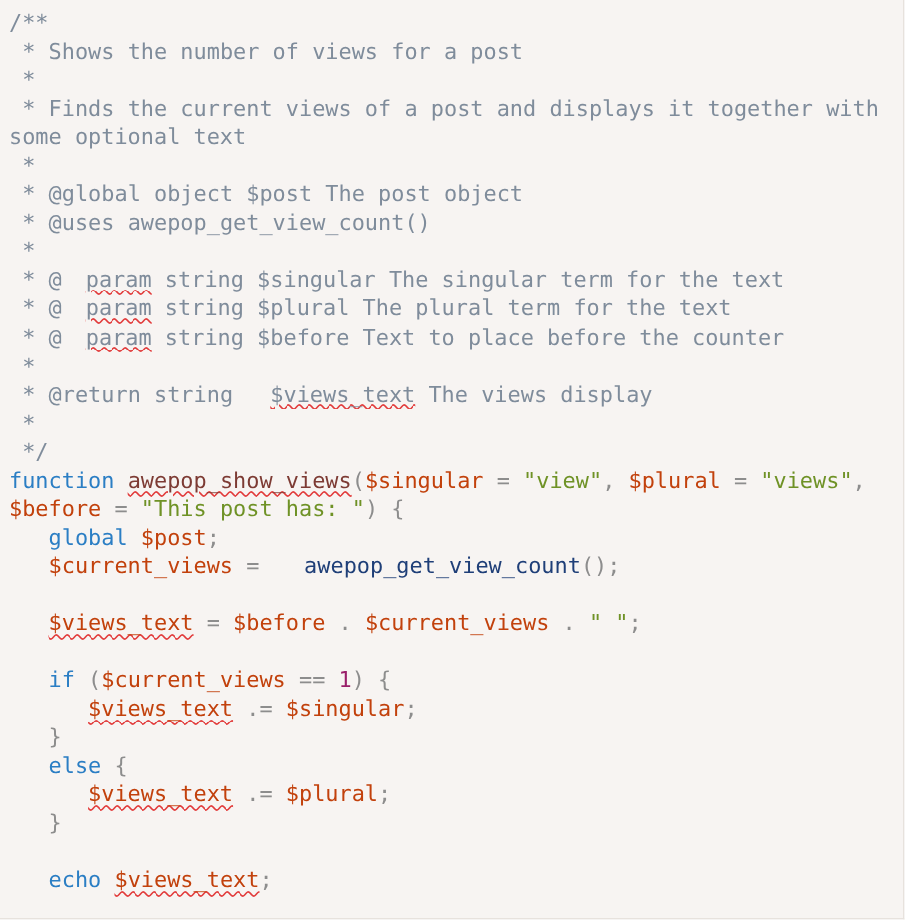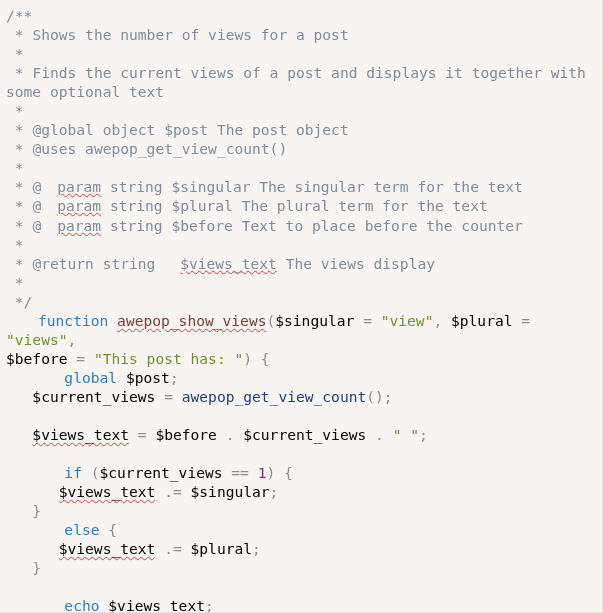--- a/index.html
+++ b/index.html
@@ -30,24 +30,24 @@
     line-height: 19.05px;
     white-space: pre-wrap;
     word-break: break-word;
     color: #7d8a99;
     -webkit-font-smoothing: antialiased;
   }
   .ln { display: block; min-height: 19.05px; }
 
   
   .cmt  { color: #7f8c9b; }
-  .kw   { color: #2b7ec4; margin-left: 32px; }
+  .kw   { color: #2b7ec4; }
   .fndecl { color: #7d3b34; text-align: right; }
-  .fncall { color: #1f3f78; }
-  .var  { color: #000000; }
+  .fncall { color: #1f3f78; margin-left: 21px; }
+  .var  { color: #c2410c; }
   .str  { color: #6f9226; }
   .num  { color: #9a1f6a; }
   .punc { color: #8d8d8d; }
   .op   { color: #8d8d8d; }
 
   
   .sq {
     text-decoration: underline;
     text-decoration-style: wavy;
     text-decoration-color: #e23b3b;

